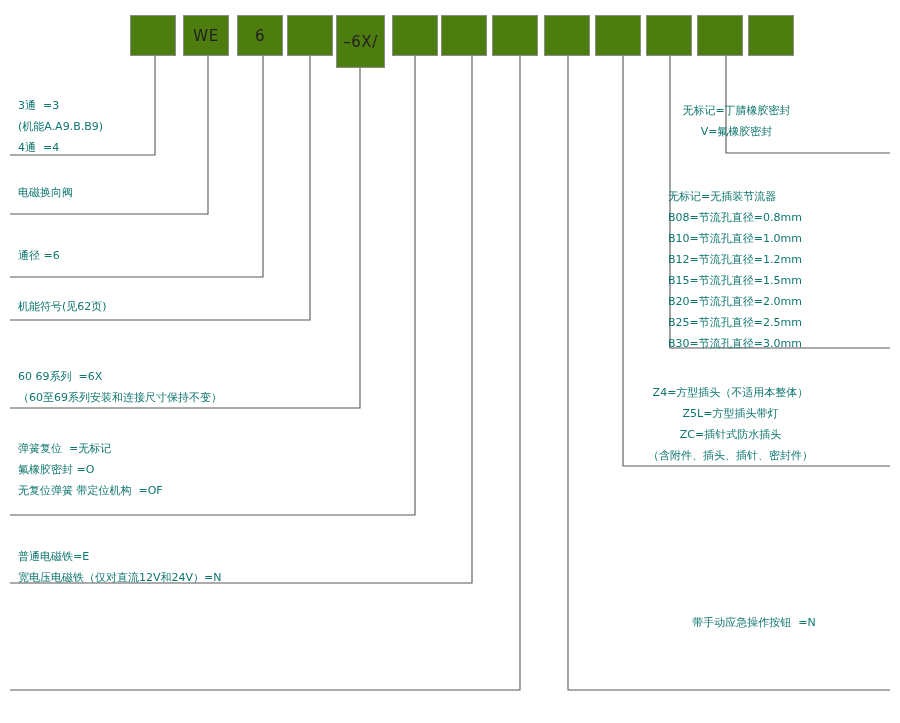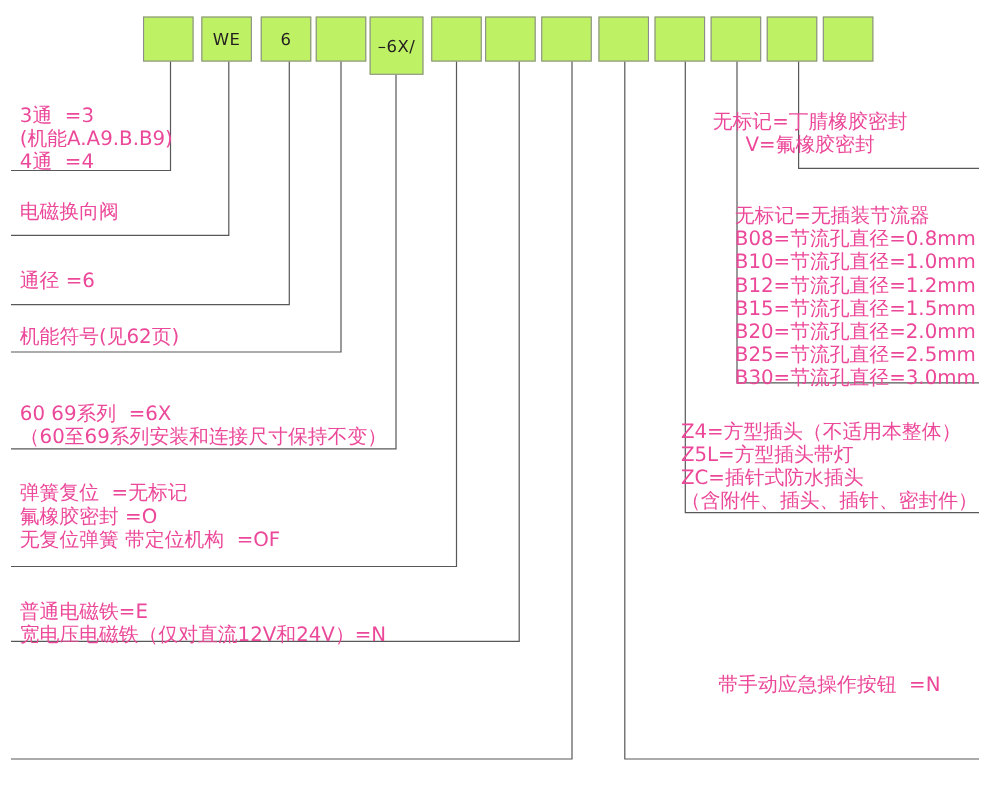--- a/index.html
+++ b/index.html
@@ -10,35 +10,35 @@
     color:#231f20;
     position:relative;
     overflow:hidden;
   }
   #diagram{
     position:absolute;left:0;top:0;width:900px;height:723px;
   }
   .code-box{
     position:absolute;
     box-sizing:border-box;
-    background:#bef264;
+    background:#4d7c0f;
     border:1px solid #8c8c8c;
     display:flex;
     align-items:center;
     justify-content:center;
     font-size:15px;
     color:#231f20;
     letter-spacing:0.5px;
   }
   .note{
     position:absolute;
-    font-size:18px;
+    font-size:11px;
     line-height:21px;
     white-space:pre;
-    color:#ec4899;
+    color:#0f766e;
   }
   .note.right-align{text-align:center;}
   svg.leaders{
     position:absolute;left:0;top:0;width:900px;height:723px;
     pointer-events:none;
   }
   svg.leaders path{
     fill:none;
     stroke:#58585a;
     stroke-width:1.1;
@@ -84,16 +84,16 @@
   <div class="note" style="left:18px;top:95px;"><span>3通  =3</span><br><span>(机能A.A9.B.B9)</span><br><span>4通  =4</span></div>
   <div class="note" style="left:18px;top:182px;"><span>电磁换向阀</span></div>
   <div class="note" style="left:18px;top:245px;"><span>通径 =6</span></div>
   <div class="note" style="left:18px;top:296px;"><span>机能符号(见62页)</span></div>
   <div class="note" style="left:18px;top:366px;"><span>60 69系列  =6X</span><br><span>（60至69系列安装和连接尺寸保持不变）</span></div>
   <div class="note" style="left:18px;top:438px;"><span>弹簧复位  =无标记</span><br><span>氟橡胶密封 =O</span><br><span>无复位弹簧 带定位机构  =OF</span></div>
   <div class="note" style="left:18px;top:546px;"><span>普通电磁铁=E</span><br><span>宽电压电磁铁（仅对直流12V和24V）=N</span></div>
 
   <div class="note right-align" style="left:588px;top:100px;width:297px;"><span>无标记=丁腈橡胶密封</span><br><span>V=氟橡胶密封</span></div>
   <div class="note" style="left:668px;top:186px;"><span>无标记=无插装节流器</span><br><span>B08=节流孔直径=0.8mm</span><br><span>B10=节流孔直径=1.0mm</span><br><span>B12=节流孔直径=1.2mm</span><br><span>B15=节流孔直径=1.5mm</span><br><span>B20=节流孔直径=2.0mm</span><br><span>B25=节流孔直径=2.5mm</span><br><span>B30=节流孔直径=3.0mm</span></div>
-  <div class="note" style="left:619px;top:382px;"><span>Z4=方型插头（不适用本整体）</span><br><span>Z5L=方型插头带灯</span><br><span>ZC=插针式防水插头</span><br><span>（含附件、插头、插针、密封件）</span></div>
+  <div class="note" style="left:648px;top:382px;text-align:center;"><span>Z4=方型插头（不适用本整体）</span><br><span>Z5L=方型插头带灯</span><br><span>ZC=插针式防水插头</span><br><span>（含附件、插头、插针、密封件）</span></div>
   <div class="note" style="left:618px;top:612px;width:272px;text-align:center;"><span>带手动应急操作按钮  =N</span></div>
 
 </div>
 
 </body></html>

